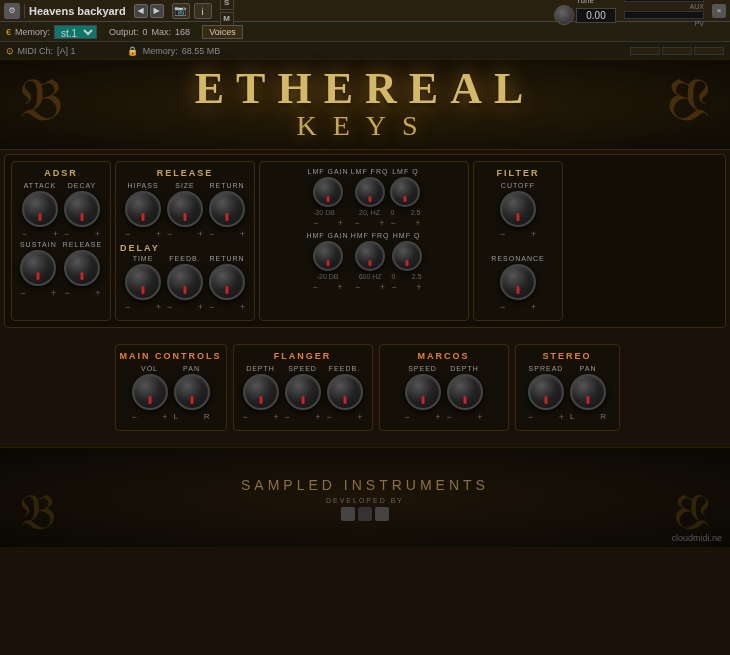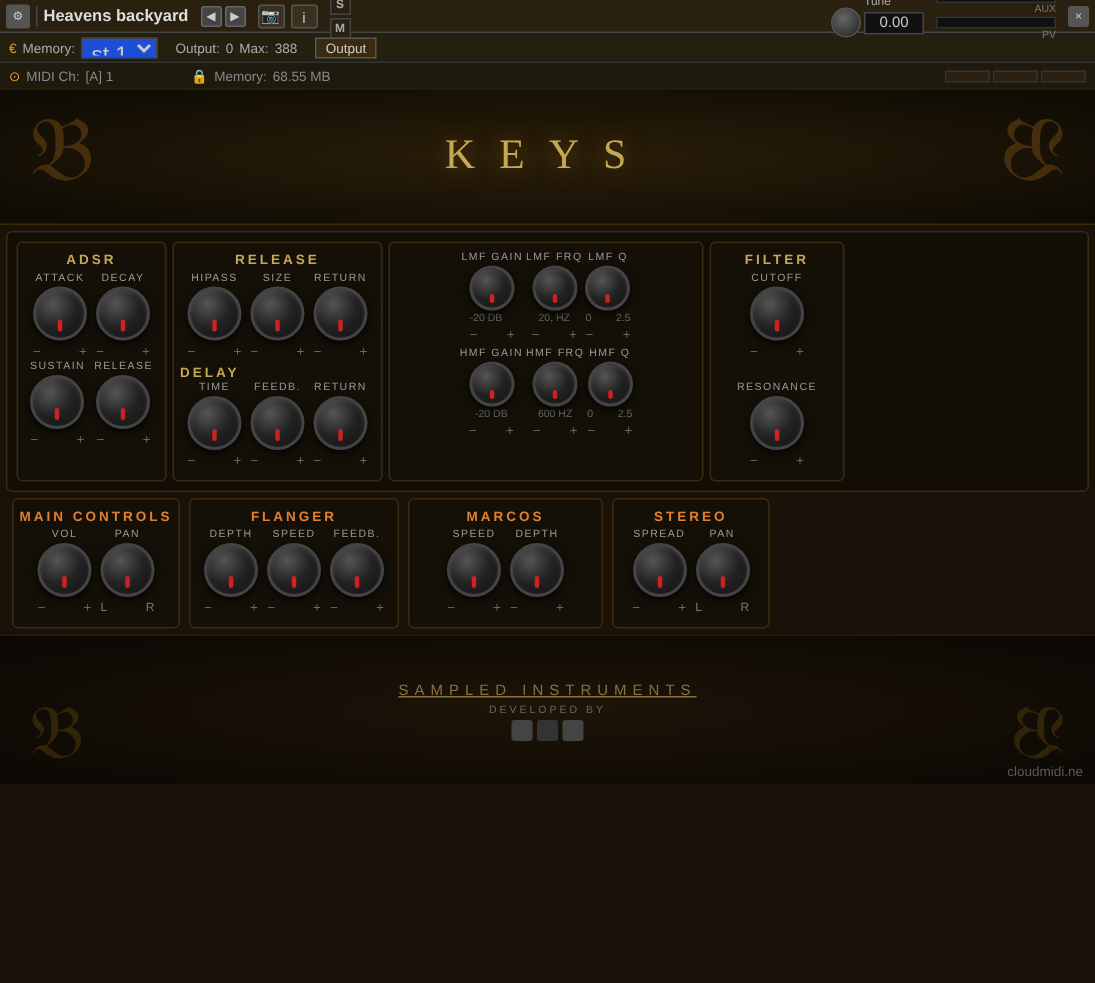--- a/index.html
+++ b/index.html
@@ -89,24 +89,24 @@
       display: flex;
       align-items: center;
       height: 20px;
       padding: 0 6px;
       gap: 12px;
       font-size: 9px;
       color: #aaa;
     }
     .bar-item { display: flex; align-items: center; gap: 4px; }
     .bar-select {
-      background: #1d4ed8;
+      background: #0f766e;
       border: 1px solid #444;
       color: #ccc;
-      font-size: 15px;
+      font-size: 10px;
       padding: 1px 2px;
       height: 14px;
     }
     .purge-btn {
       background: #3a2a10;
       border: 1px solid #555;
       color: #ccc;
       font-size: 9px;
       padding: 1px 6px;
       cursor: pointer;
@@ -260,21 +260,22 @@
       font-weight: bold;
       letter-spacing: 2px;
       color: #c4a855;
       margin: 4px 0 2px 0;
     }
 
     
     .bottom-row {
       display: flex;
       gap: 6px;
-      margin: 4px;
+      margin: 16px;
+      justify-content: center;
     }
 
     
     .main-controls-section {
       min-width: 105px;
     }
 
     
     .flanger-section {
       min-width: 140px;
@@ -302,25 +303,24 @@
       border-top: 1px solid #2a1a00;
     }
     .footer-brand {
       font-size: 20px;
       font-weight: bold;
       letter-spacing: 6px;
       color: #c4a855;
       font-family: 'Times New Roman', serif;
     }
     .footer-sub {
-      font-size: 10px;
+      font-size: 14px;
       letter-spacing: 4px;
       color: #8a7040;
       margin-top: 2px;
-      text-decoration: underline;
     }
     .footer-dev {
       font-size: 7px;
       color: #666;
       letter-spacing: 2px;
       margin-top: 4px;
     }
     .footer-logo {
       display: flex;
       gap: 3px;
@@ -433,23 +433,23 @@
     <span style="color:#e8a020;">€</span>
     <span>Memory:</span>
     <select class="bar-select">
       <option>st.1</option>
     </select>
   </div>
   <div class="bar-item">
     <span>Output:</span>
     <span>0</span>
     <span>Max:</span>
-    <span>388</span>
-  </div>
-  <button class="purge-btn">Output</button>
+    <span>168</span>
+  </div>
+  <button class="purge-btn">Voices</button>
 </div>
 
 <div class="third-bar">
   <div class="bar-item">
     <span style="color:#e8a020;">⊙</span>
     <span>MIDI Ch:</span>
     <span>[A] 1</span>
   </div>
   <div class="bar-item" style="margin-left:40px;">
     <span style="color:#555;">🔒</span>
@@ -459,20 +459,21 @@
   <div style="margin-left:auto;display:flex;gap:2px;">
     <div style="width:30px;height:8px;background:#2a2010;border:1px solid #333;"></div>
     <div style="width:30px;height:8px;background:#2a2010;border:1px solid #333;"></div>
     <div style="width:30px;height:8px;background:#2a2010;border:1px solid #333;"></div>
   </div>
 </div>
 
 <div class="header-area">
   <div class="ornament ornament-left">𝔅</div>
   <div class="header-title">
+    <div class="ethereal">ETHEREAL</div>
     <div class="keys">KEYS</div>
   </div>
   <div class="ornament ornament-right">𝔅</div>
 </div>
 
 <div class="main-sections">
 
   <div class="section-box adsr-section">
     <div class="section-title">ADSR</div>
     <div class="knob-row">

